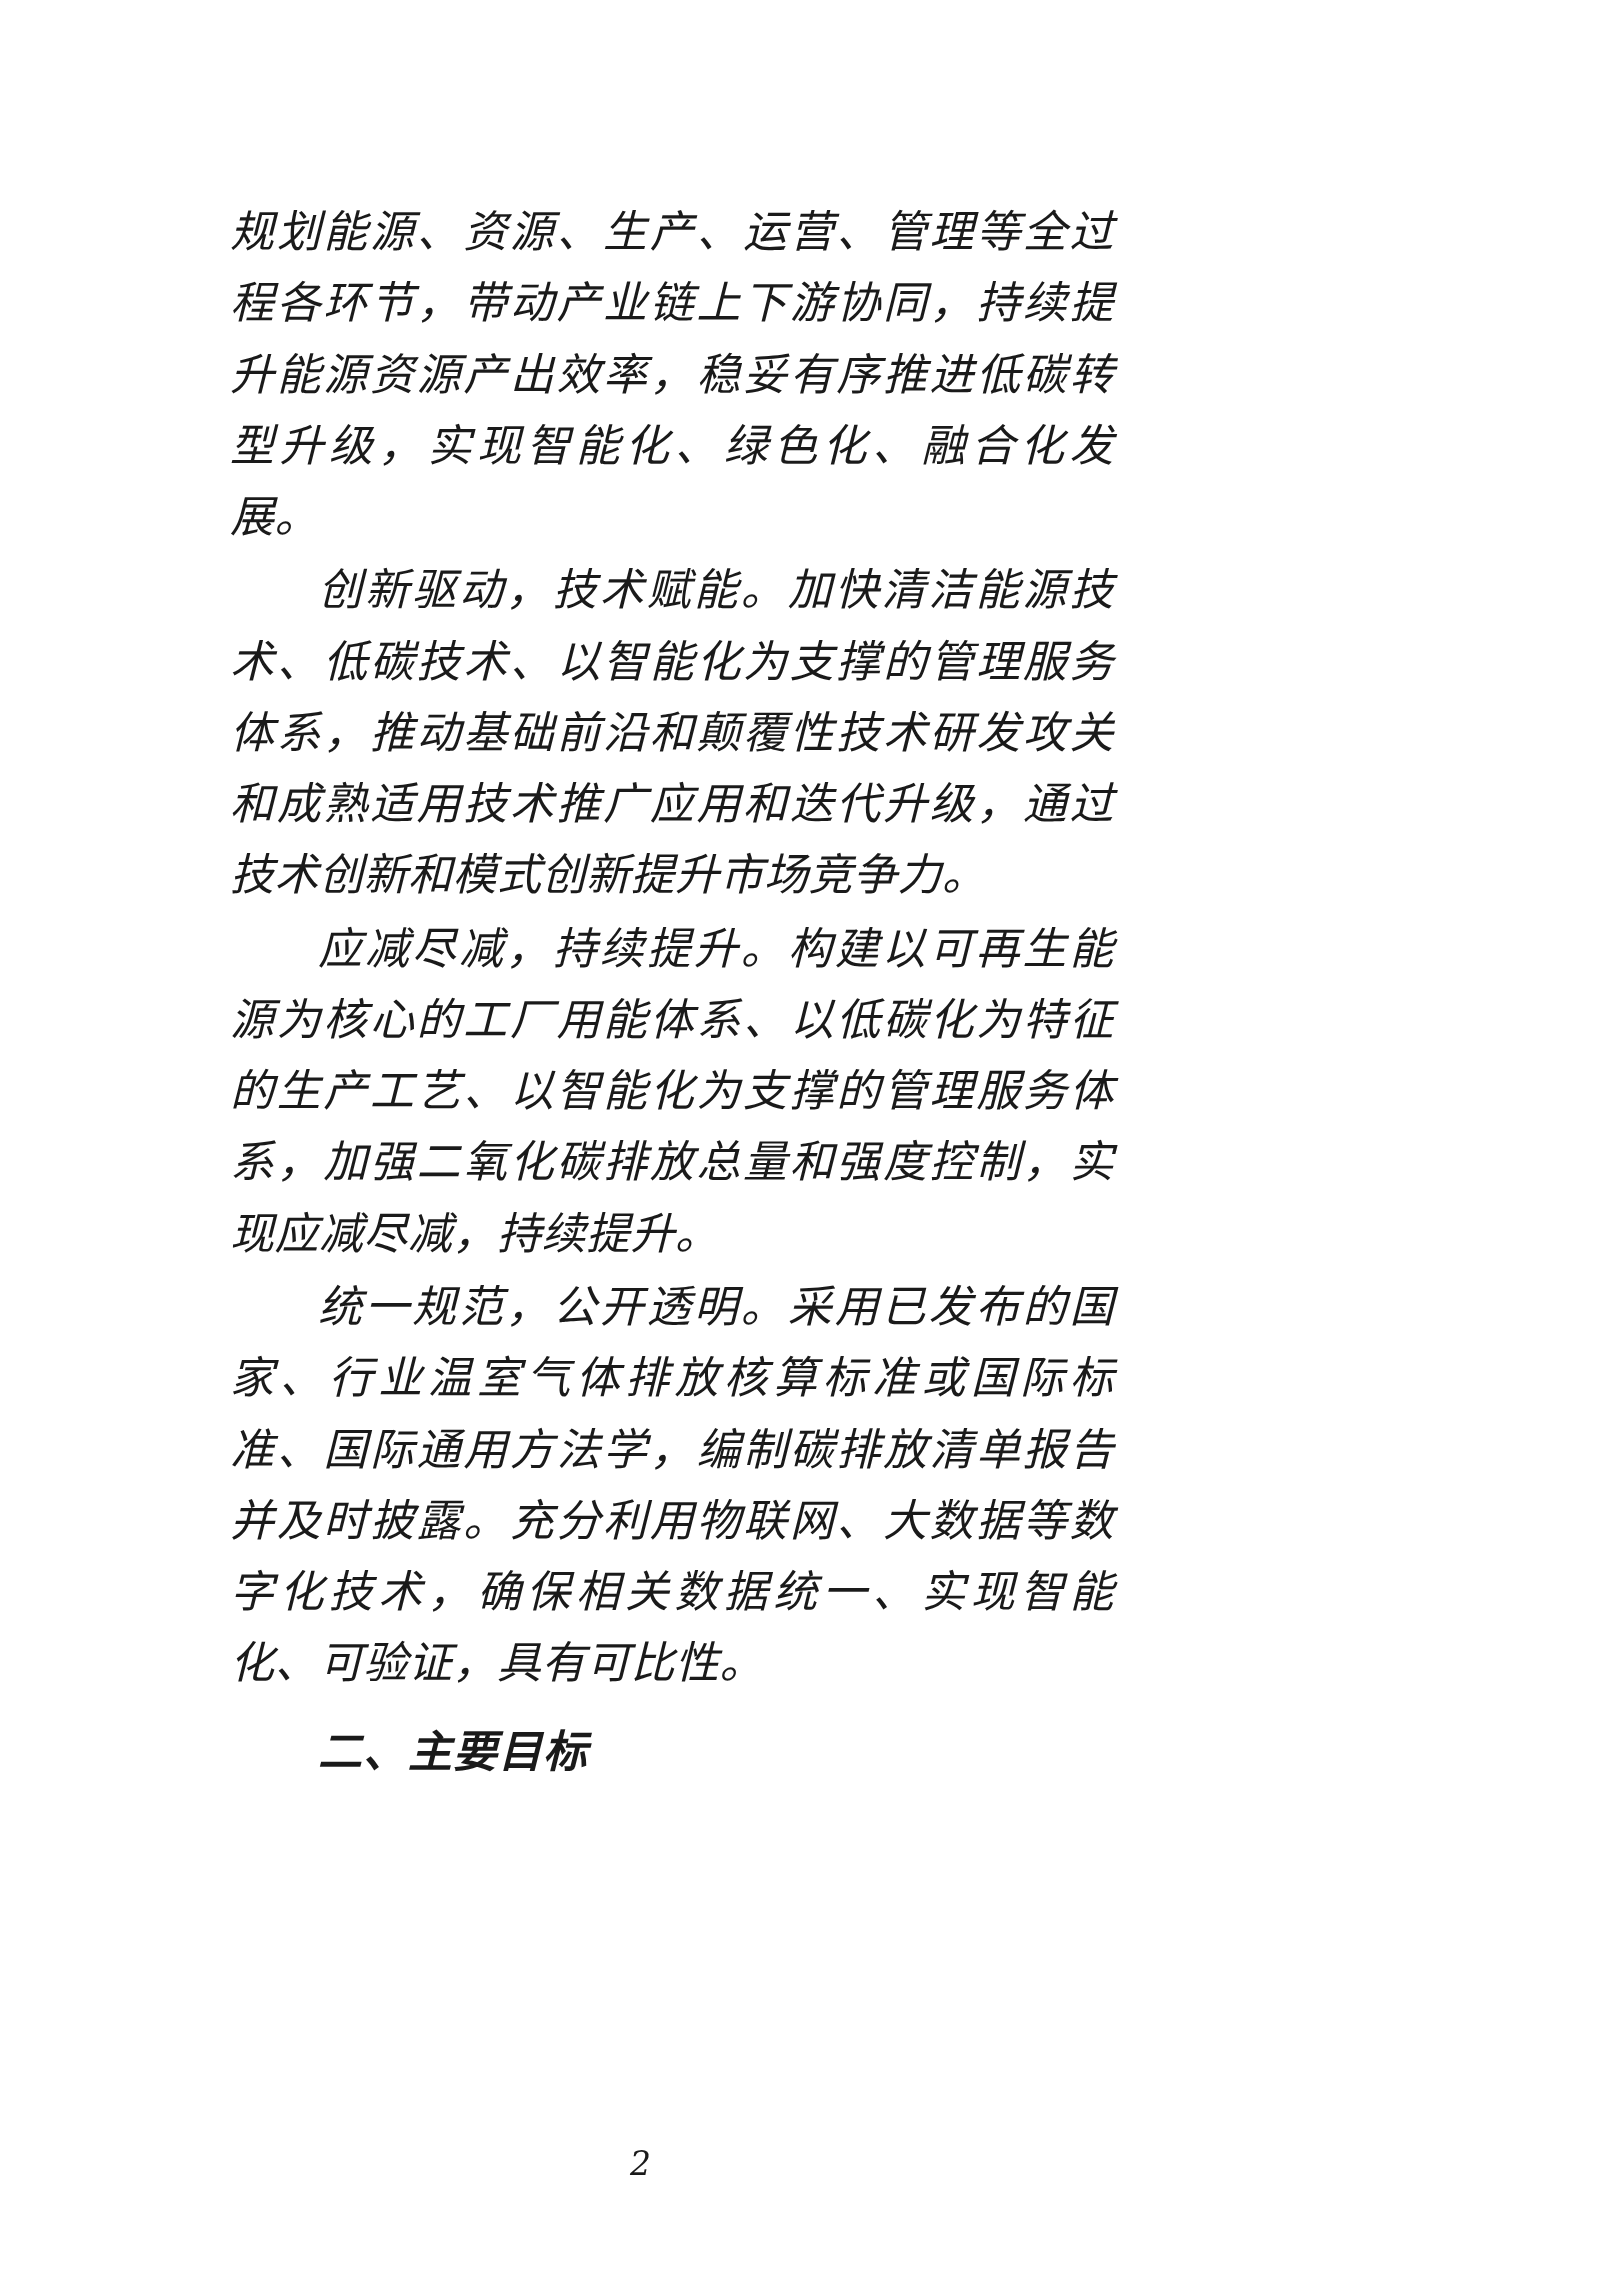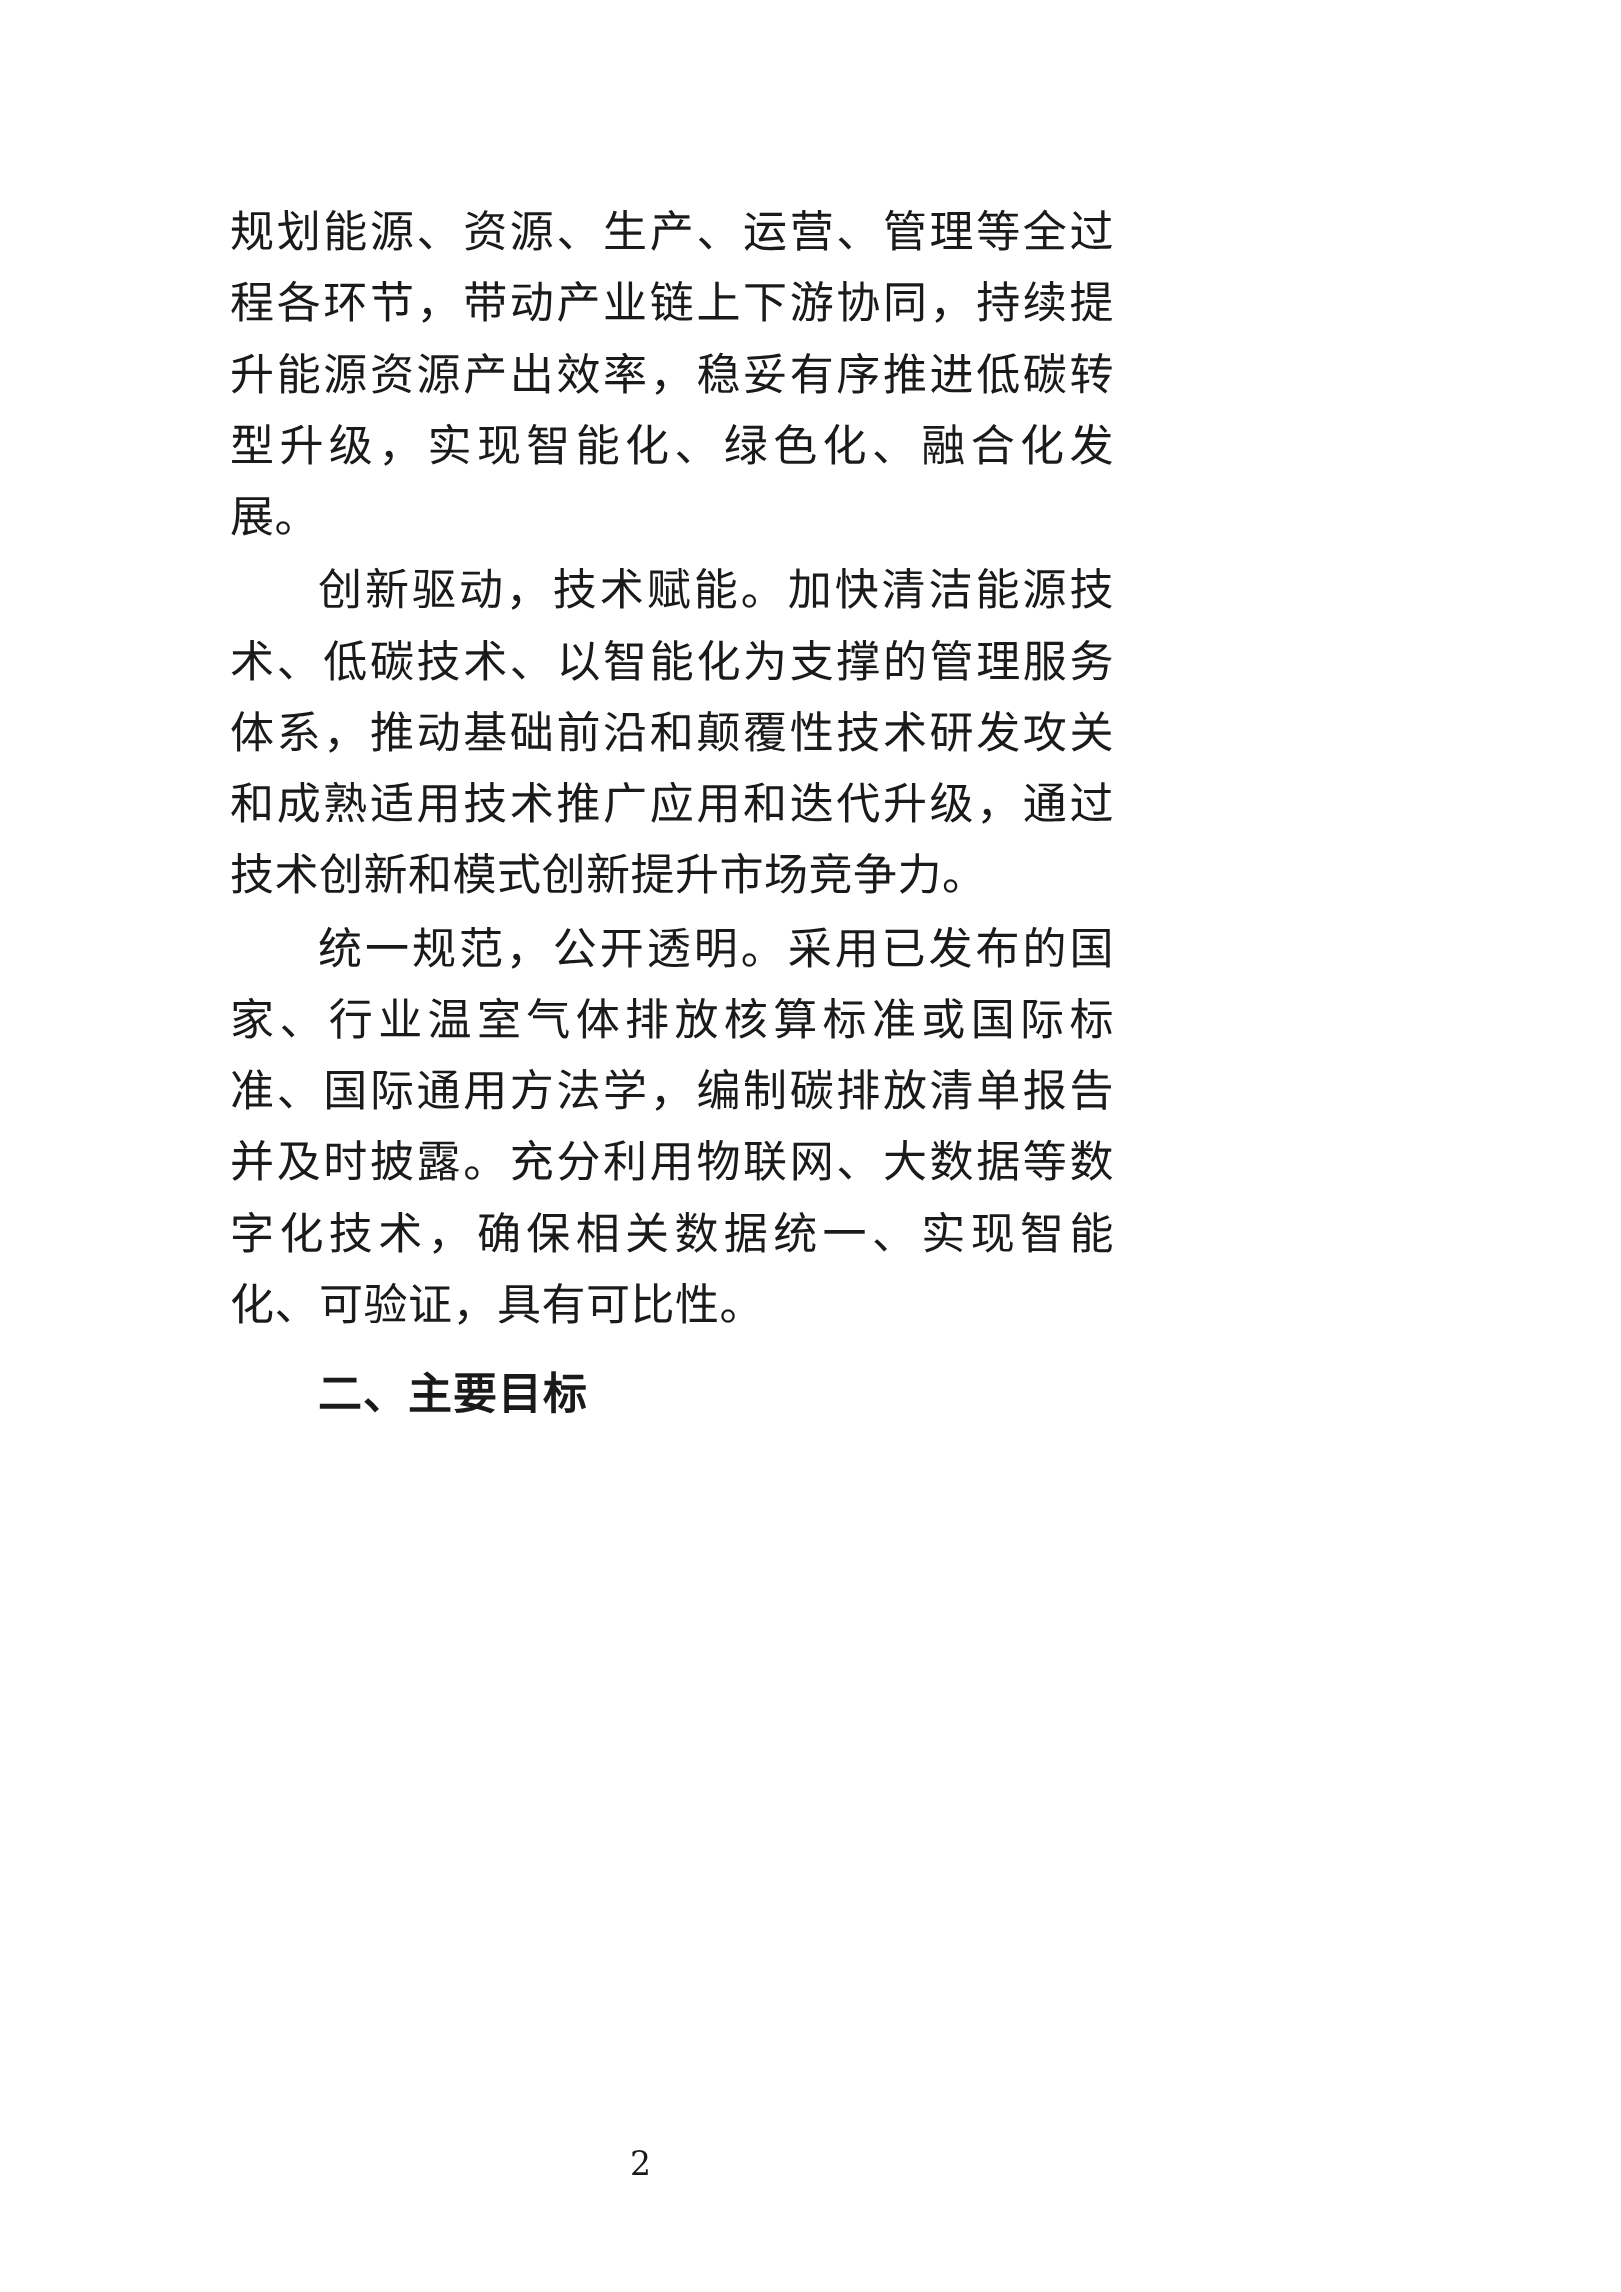--- a/index.html
+++ b/index.html
@@ -17,20 +17,21 @@
     overflow: hidden;
   }
   .page {
     position: absolute;
     top: 0;
     left: 0;
     width: 1281px;
     height: 2293px;
     box-sizing: border-box;
     padding: 196px 167px 0 230px;
+    font-style: italic;
   }
   .doc-body {
     font-size: 44px;
     line-height: 1.62;
     letter-spacing: 0.5px;
     text-align: justify;
     text-justify: inter-ideograph;
   }
   .para {
     margin: 0 0 2px 0;
@@ -61,20 +62,21 @@
 </head>
 <body>
 
 <div class="page">
   <div class="doc-body">
 
     <p class="para no-indent">规划能源、资源、生产、运营、管理等全过程各环节，带动产业链上下游协同，持续提升能源资源产出效率，稳妥有序推进低碳转型升级，实现智能化、绿色化、融合化发展。</p>
 
     <p class="para">创新驱动，技术赋能。加快清洁能源技术、低碳技术、以智能化为支撑的管理服务体系，推动基础前沿和颠覆性技术研发攻关和成熟适用技术推广应用和迭代升级，通过技术创新和模式创新提升市场竞争力。</p>
 
+    <p class="para">应减尽减，持续提升。构建以可再生能源为核心的工厂用能体系、以低碳化为特征的生产工艺、以智能化为支撑的管理服务体系，加强二氧化碳排放总量和强度控制，实现应减尽减，持续提升。</p>
 
     <p class="para">统一规范，公开透明。采用已发布的国家、行业温室气体排放核算标准或国际标准、国际通用方法学，编制碳排放清单报告并及时披露。充分利用物联网、大数据等数字化技术，确保相关数据统一、实现智能化、可验证，具有可比性。</p>
 
     <h2 class="heading">二、主要目标</h2>
 
 
   </div>
 
   <div class="page-number">2</div>
 </div>

